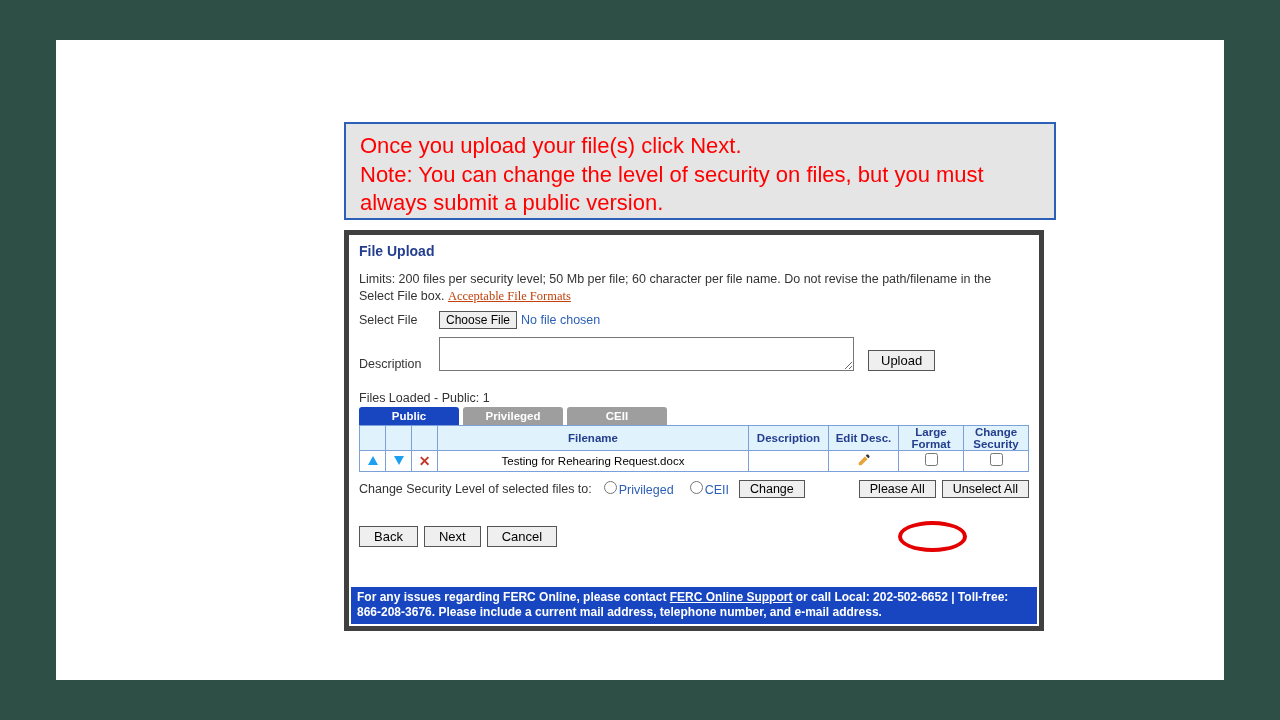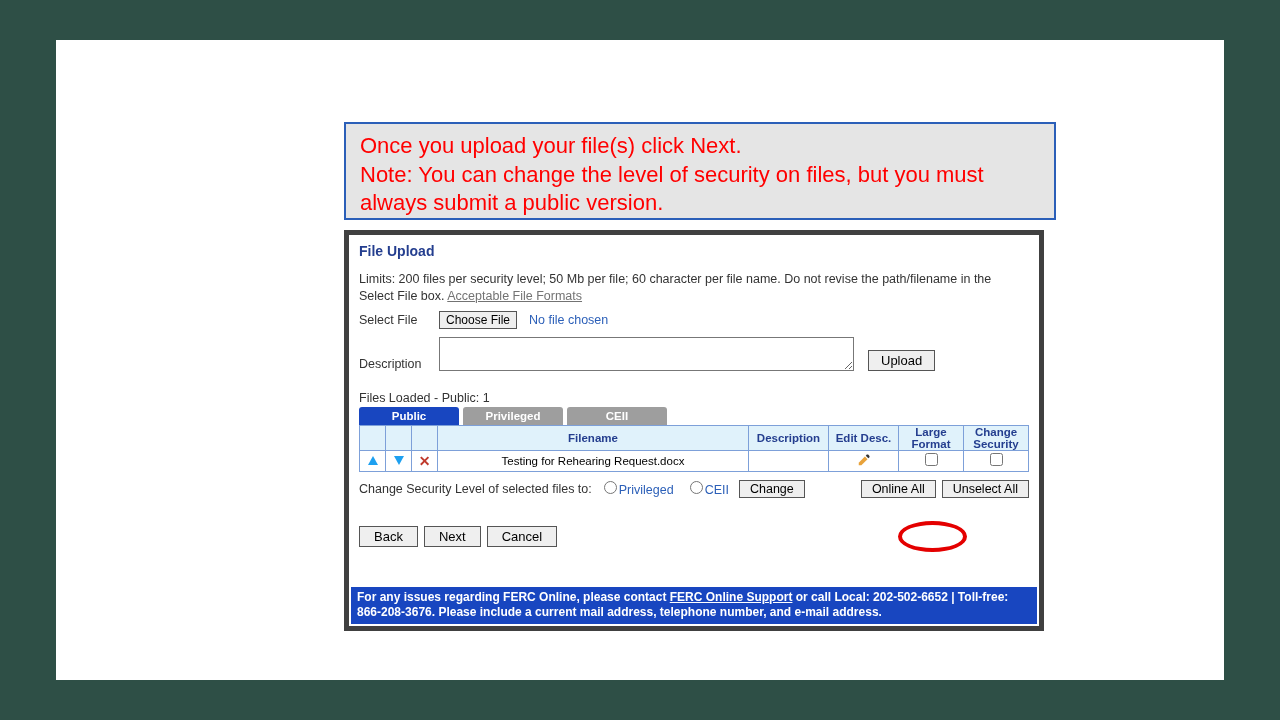--- a/index.html
+++ b/index.html
@@ -50,35 +50,35 @@
     font-weight: bold;
     font-size: 14px;
     padding: 8px 10px 4px 10px;
   }
   .limits {
     padding: 8px 10px 2px 10px;
     font-size: 12.5px;
     line-height: 1.35;
     color: #333;
   }
-  .limits a { color: #737373; text-decoration: underline; }
+  .limits a { color: #c2410c; text-decoration: underline; font-family: Liberation Serif, serif; }
   .form-row {
     display: flex;
     padding: 4px 10px;
     align-items: center;
   }
   .form-row .label { width: 80px; color: #333; font-size: 12.5px; }
   .choose-btn {
     font: 12px Arial;
     padding: 1px 6px;
     border: 1px solid #555;
     background: #efefef;
     cursor: pointer;
   }
-  .no-file { color: #2b5fb8; font-size: 12.5px; margin-left: 12px; }
+  .no-file { color: #2b5fb8; font-size: 12.5px; margin-left: 4px; }
   .desc-input {
     width: 415px;
     height: 34px;
     resize: both;
     border: 1px solid #777;
     font: 12px Arial;
     overflow: auto;
   }
   .upload-btn {
     margin-left: 14px;
@@ -275,21 +275,21 @@
           </tr>
         </tbody>
       </table>
 
       <div class="below-grid">
         <span>Change Security Level of selected files to:</span>
         <label><input type="radio" name="sec" style=""><span class="radio-label">Privileged</span></label>
         <label><input type="radio" name="sec" style=""><span class="radio-label">CEII</span></label>
         <button class="change-btn">Change</button>
         <span class="spacer"></span>
-        <button class="select-btn">Online All</button>
+        <button class="select-btn">Please All</button>
         <button class="select-btn">Unselect All</button>
       </div>
 
       <div class="nav-row">
         <button class="nav-btn">Back</button>
         <button class="nav-btn" id="next-btn">Next</button>
         <button class="nav-btn">Cancel</button>
         <div class="circle-highlight" id="highlight" style="left: 548.797px; top: 19px; width: 68.7344px; height: 31px;"></div>
       </div>
 

